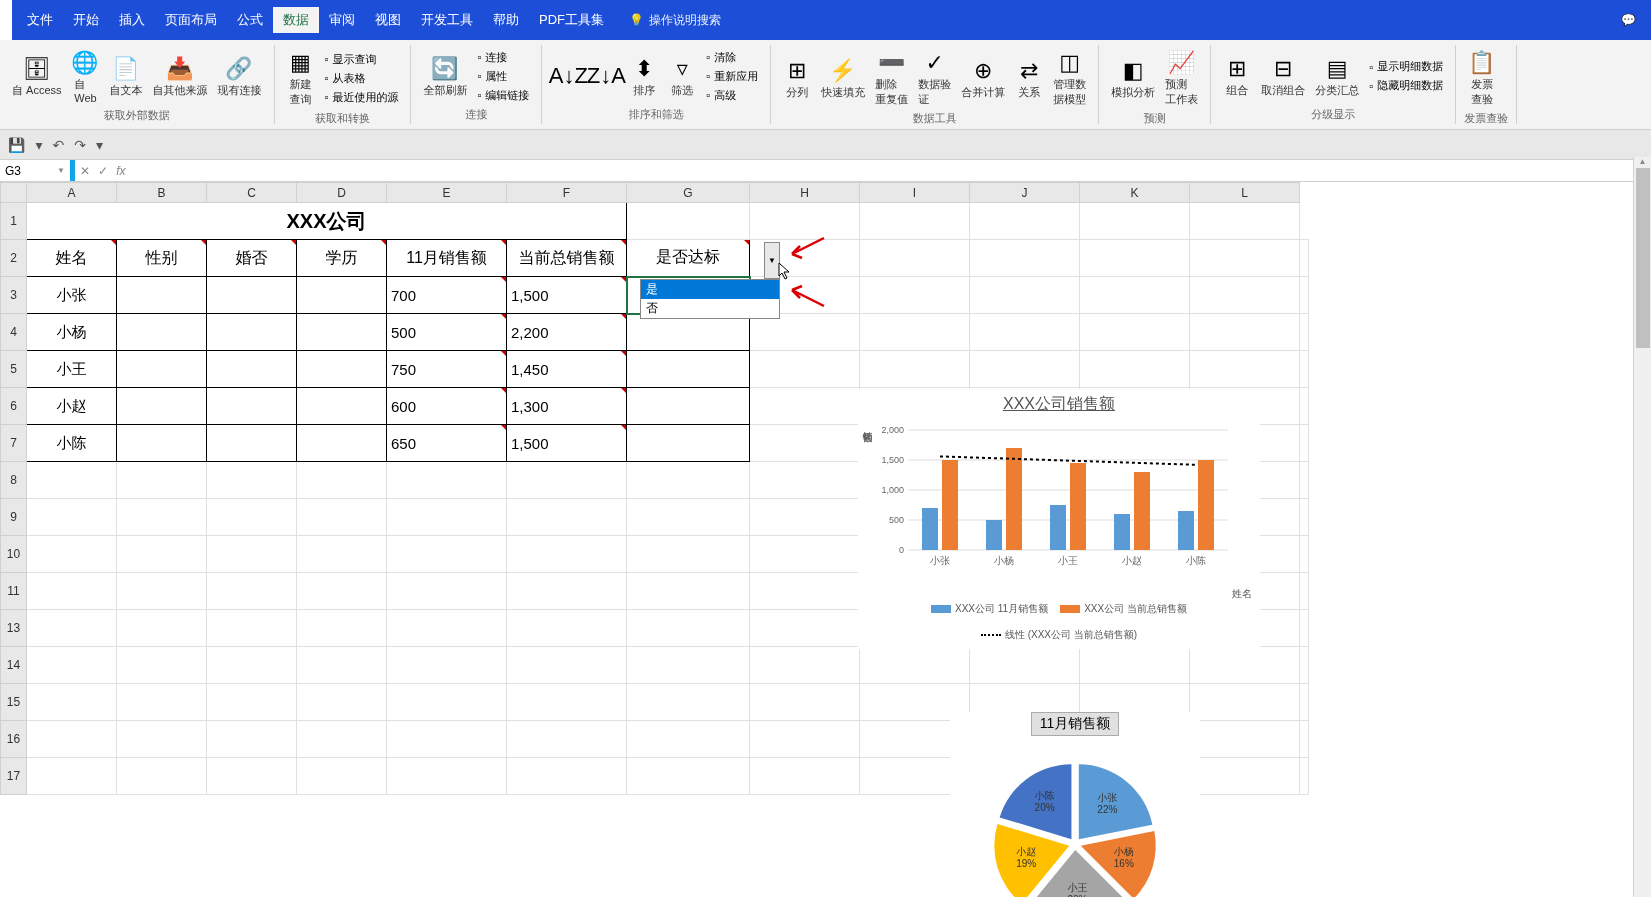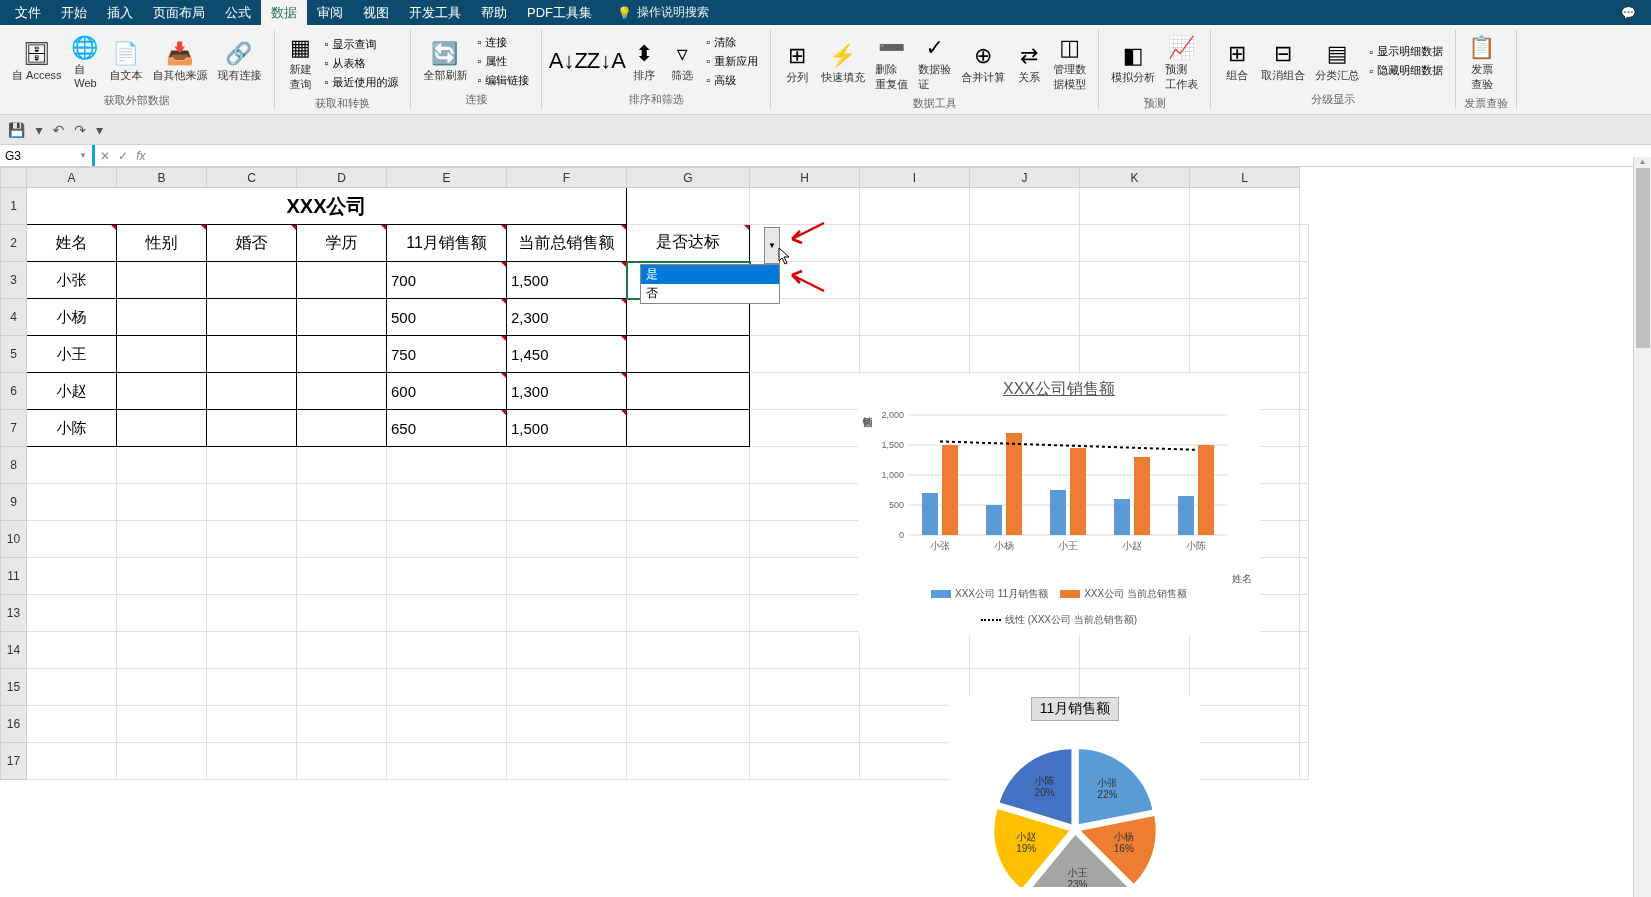--- a/index.html
+++ b/index.html
@@ -1,19 +1,19 @@
 <!DOCTYPE html>
 <html><head>
   <meta charset="utf-8">
   <style>
     * { margin: 0; padding: 0; box-sizing: border-box; font-family: "Microsoft YaHei", sans-serif; }
     body { background: #fff; font-size: 12px; overflow: hidden; }
     
     
-    .menubar { background: #0c4a6e; color: #fff; height: 25px; display: flex; align-items: center; padding: 0 5px; }
+    .menubar { background: #1d4ed8; color: #fff; height: 40px; display: flex; align-items: center; padding: 0 5px; margin-left: 12px; }
     .menubar-item { padding: 4px 10px; cursor: pointer; font-size: 13px; }
     .menubar-item.active { background: #f3f3f3; color: #217346; }
     .menubar .tell-me { display: flex; align-items: center; gap: 5px; margin-left: 15px; opacity: 0.9; }
     .menubar .right-icons { margin-left: auto; display: flex; gap: 15px; padding-right: 10px; }
     
     
     .ribbon { background: #f3f3f3; height: 90px; border-bottom: 1px solid #d0d0d0; display: flex; padding: 5px 0; }
     .ribbon-group { border-right: 1px solid #d0d0d0; padding: 2px 8px; display: flex; flex-direction: column; }
     .ribbon-group-items { display: flex; gap: 2px; flex: 1; }
     .ribbon-group-label { text-align: center; font-size: 11px; color: #666; margin-top: 2px; }
@@ -22,21 +22,21 @@
     .ribbon-btn-label { font-size: 11px; white-space: nowrap; color: #333; }
     .ribbon-small-btn { display: flex; align-items: center; gap: 4px; padding: 1px 4px; font-size: 11px; cursor: pointer; }
     .ribbon-vert { display: flex; flex-direction: column; gap: 2px; justify-content: center; }
     
     
     .quick-access { background: #e8e8e8; height: 30px; display: flex; align-items: center; padding: 0 8px; gap: 10px; border-bottom: 1px solid #d0d0d0; }
     .qa-icon { cursor: pointer; font-size: 14px; color: #555; }
     
     
     .formula-row { height: 22px; display: flex; align-items: stretch; border-bottom: 1px solid #d0d0d0; }
-    .name-box { width: 95px; border-right: 3px solid #0ea5e9; display: flex; align-items: center; padding: 0 5px; font-size: 12px; }
+    .name-box { width: 75px; border-right: 5px solid #0ea5e9; display: flex; align-items: center; padding: 0 5px; font-size: 12px; }
     .name-box-dd { margin-left: auto; font-size: 8px; color: #888; }
     .fx-btns { display: flex; align-items: center; padding: 0 5px; gap: 8px; color: #888; }
     .formula-input { flex: 1; padding: 0 5px; display: flex; align-items: center; }
     
     
     .grid-container { position: relative; flex: 1; overflow: hidden; }
     .grid { border-collapse: collapse; table-layout: fixed; }
     .grid th.col-hdr { background: #e8e8e8; border: 1px solid #d0d0d0; font-weight: normal; font-size: 12px; height: 20px; text-align: center; color: #333; }
     .grid th.row-hdr { background: #e8e8e8; border: 1px solid #d0d0d0; font-weight: normal; font-size: 12px; width: 26px; text-align: center; color: #333; }
     .grid td { border: 1px solid #e0e0e0; height: 37px; padding: 0 4px; font-size: 15px; vertical-align: middle; position: relative; }
@@ -378,21 +378,21 @@
           <td></td>
           <td></td>
         </tr>
         <tr>
           <th class="row-hdr">4</th>
           <td class="bordered">小杨</td>
           <td class="bordered"></td>
           <td class="bordered"></td>
           <td class="bordered"></td>
           <td class="bordered num red-tri">500</td>
-          <td class="bordered num red-tri">2,300</td>
+          <td class="bordered num red-tri">2,200</td>
           <td class="bordered"></td>
           <td></td>
           <td></td>
           <td></td>
           <td></td>
           <td></td>
           <td></td>
         </tr>
         <tr>
           <th class="row-hdr">5</th>

